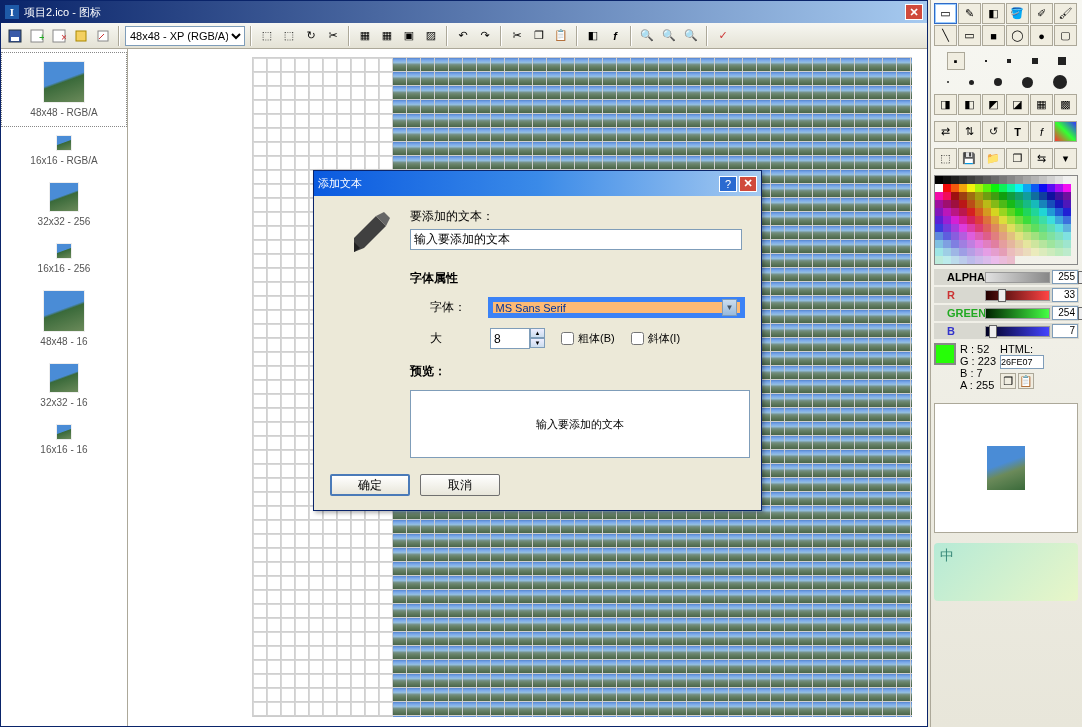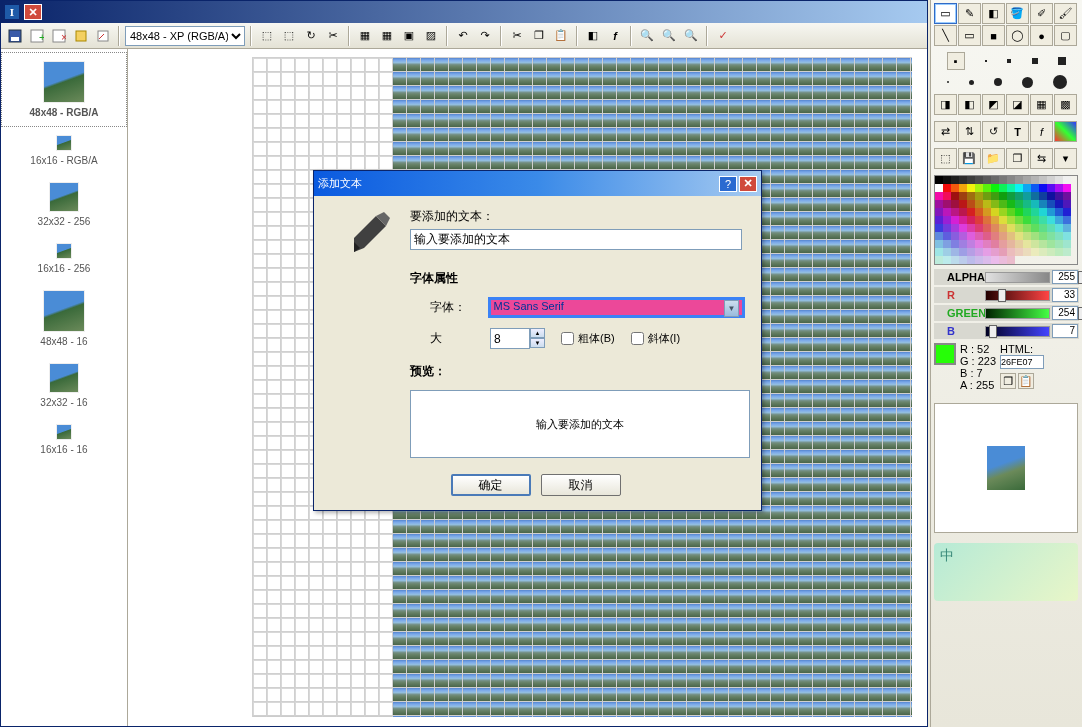--- a/index.html
+++ b/index.html
@@ -9,21 +9,21 @@
 .title-icon { width: 14px; height: 14px; background: #1e5aa8; color:#fff; display:inline-flex;align-items:center;justify-content:center;font-weight:bold;font-family:serif;margin-right:5px;font-size:11px;}
 .titlebar-text { flex: 1; }
 .close-btn { width: 18px; height: 16px; background: #d04a3c; border: 1px solid #fff; color: #fff; display:flex;align-items:center;justify-content:center;font-weight:bold;cursor:pointer;}
 .toolbar { height: 26px; background: linear-gradient(#f7f7f2,#e4e2d5); border-bottom: 1px solid #aca899; display: flex; align-items: center; padding: 0 4px; gap: 2px; }
 .tb-btn { width: 20px; height: 20px; display: flex; align-items: center; justify-content: center; cursor: pointer; border: 1px solid transparent; }
 .tb-sep { width: 2px; height: 20px; border-left: 1px solid #aca899; border-right: 1px solid #fff; margin: 0 3px; }
 .tb-select { height: 20px; font-size: 11px; border: 1px solid #7f9db9; width: 120px; background:#fff; }
 .content-row { flex: 1; display: flex; overflow: hidden; }
 .sidebar-left { width: 127px; background: #fff; border-right: 1px solid #aca899; overflow-y: auto; padding: 3px 0;}
 .thumb-item { text-align: center; padding: 8px 4px; cursor: pointer; }
-.thumb-item.active { border: 1px dotted #888; font-weight: bold; }
+.thumb-item.active { border: 1px dotted #888; }
 .thumb-img { width: 42px; height: 42px; margin: 0 auto 4px; background: linear-gradient(160deg,#4a8cd6 0%,#4a8cd6 45%,#3a6a3a 50%,#6b8a5a 100%); border:1px solid #eee;}
 .thumb-img.sz32 { width: 30px; height:30px;}
 .thumb-img.sz16 { width: 16px; height:16px;}
 .thumb-label { font-size: 10px; color: #555; }
 .canvas-wrap { flex: 1; background: #fff; position: relative; overflow: hidden; padding:4px;}
 .canvas-inner { margin-left:120px; margin-top:4px; width: 660px; height: 660px; position:relative; }
 .grid-bg { position:absolute; inset:0; background-image: linear-gradient(#d8d8d8 1px, transparent 1px), linear-gradient(90deg, #d8d8d8 1px, transparent 1px); background-size: 14px 14px; background-color:#fff; border:1px solid #ccc;}
 .pixel-art { position:absolute; left:140px; top:0; width:520px; height:660px; background:
  linear-gradient(180deg,#3a72c8 0%,#4a82d6 12%, #5a92e0 20%, #6ea2e8 28%, #7fb2d8 40%, #5a7a6a 55%, #4a6a4a 70%, #3a5a3a 85%, #2a4a2a 100%);
  opacity:0.85; background-size:14px 14px; image-rendering:pixelated;}
@@ -36,30 +36,30 @@
 .dlg-body { padding: 12px 16px 14px; }
 .dlg-row { display:flex; margin-bottom:10px; }
 .dlg-left { width: 80px; display:flex; align-items:flex-start; justify-content:center;}
 .pen-ico { width:48px;height:48px; }
 .dlg-right { flex:1; }
 .lbl { font-size:12px; color:#000; margin-bottom:4px; display:block;}
 .txt-input { width: 332px; height: 21px; border: 1px solid #7f9db9; background:#fff; padding:0 3px; font-size:12px;}
 .section-title { font-weight:bold; font-size:12px; margin: 14px 0 10px 80px;}
 .form-row { display:flex; align-items:center; margin-bottom:10px; margin-left:100px;}
 .form-lbl { width:60px; font-size:12px;}
-.combo { width:268px; height:21px; border:3px solid #3b82f6; background:#ec4899; display:flex;align-items:flex-start;padding:0 3px;justify-content:space-between;color:#003399;}
+.combo { width:268px; height:21px; border:5px solid #3b82f6; background:#fdba74; display:flex;align-items:center;padding:0 3px;justify-content:space-between;color:#003399;}
 .combo-arrow { width:15px;height:17px;background:linear-gradient(#cde,#9bd);border:1px solid #7f9db9;display:flex;align-items:center;justify-content:center;font-size:8px;color:#456;}
 .spin { width:55px; display:flex;}
 .spin input { width:40px;height:21px;border:1px solid #7f9db9;padding:0 3px;font-size:12px;}
 .spin-btns { display:flex;flex-direction:column;}
 .spin-btns div { width:15px;height:10px;border:1px solid #7f9db9;background:linear-gradient(#eef,#cde);font-size:6px;text-align:center;line-height:8px;cursor:pointer;}
 .chk { margin-right:4px;}
 .chk-lbl { margin-right:16px; font-size:12px;}
 .preview-box { margin: 10px 0 16px 80px; width: 340px; height: 68px; border:1px solid #7f9db9; background:#fff; display:flex;align-items:center;justify-content:center;font-size:12px;}
-.dlg-buttons { display:flex; justify-content:center; gap:10px; padding-right:4px;}
+.dlg-buttons { display:flex; justify-content:flex-start; gap:10px; padding-right:4px;}
 .dlg-btn { width:80px; height:22px; background:linear-gradient(#fff,#e8e6da); border:1px solid #707070; border-radius:2px; font-size:12px; cursor:pointer;}
 .dlg-btn.primary { border:2px solid #4a7ab8;}
 
 
 .toolbox { position:absolute; left:930px; top:0; width:152px; height:727px; background:linear-gradient(#f7f7f2,#e8e6da); border-left:1px solid #aca899; padding:3px; }
 .tool-grid { display:flex; flex-wrap:wrap; gap:1px; margin-bottom:6px;}
 .tool-btn { width:23px; height:21px; border:1px solid #aca899; background:#f0ede0; display:flex;align-items:center;justify-content:center;cursor:pointer;}
 .tool-btn.active{background:#fff;border:1px solid #316ac5; box-shadow:inset 0 0 0 1px #9cf;}
 .brush-row { display:flex;gap:3px;margin-bottom:5px;align-items:center;justify-content:space-around;padding:0 4px;}
 .brush-dot { background:#222;border-radius:50%;}
@@ -77,20 +77,21 @@
 .ad-panel { margin-top:10px;width:144px;height:58px;background:linear-gradient(135deg,#b6ead6,#e8f6c8);border-radius:4px;position:relative;overflow:hidden;}
 .ad-panel::after{content:"中";position:absolute;left:6px;top:4px;color:#3a8a7a;font-size:14px;font-family:cursive;}
 svg { display:block;}
 </style>
 </head>
 <body>
 
 <div class="window">
   <div class="titlebar">
     <span class="title-icon">I</span>
+    <span class="titlebar-text">项目2.ico - 图标</span>
     <span class="close-btn">✕</span>
   </div>
   <div class="toolbar">
     <span class="tb-btn">
         <svg width="14" height="14">
           <rect x="1" y="1" width="12" height="12" fill="#3a5aa8" stroke="#234"></rect>
           <rect x="3" y="8" width="8" height="4" fill="#fff"></rect>
         </svg>
       </span>
     <span class="tb-btn">

